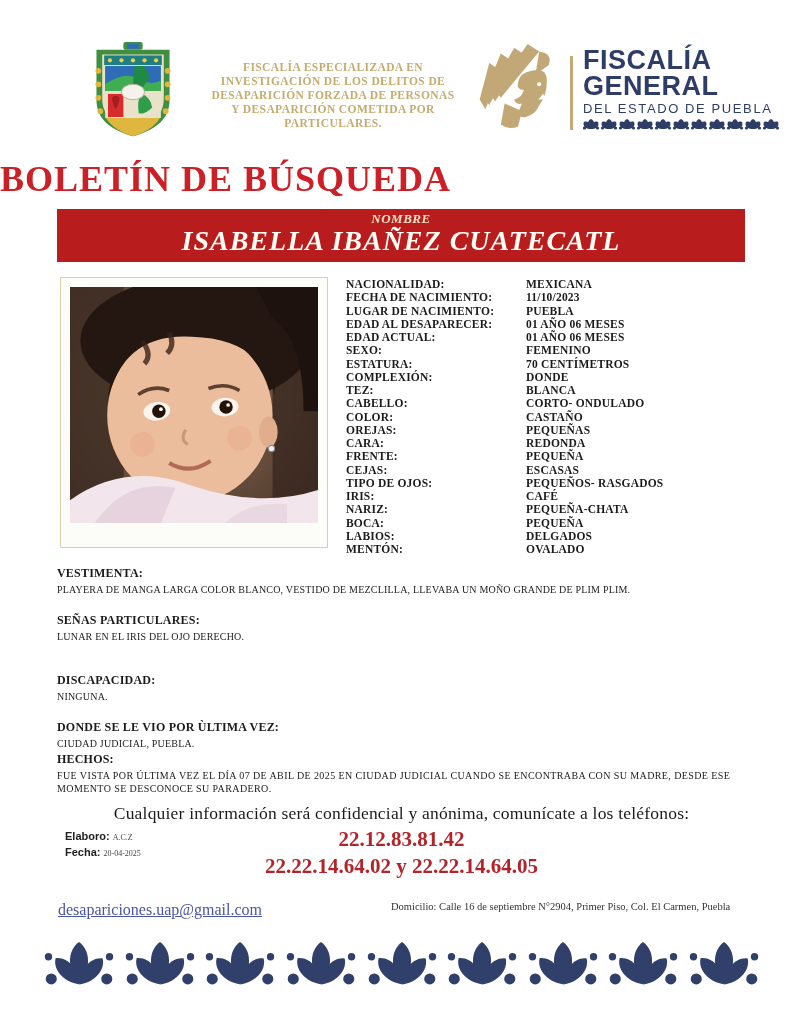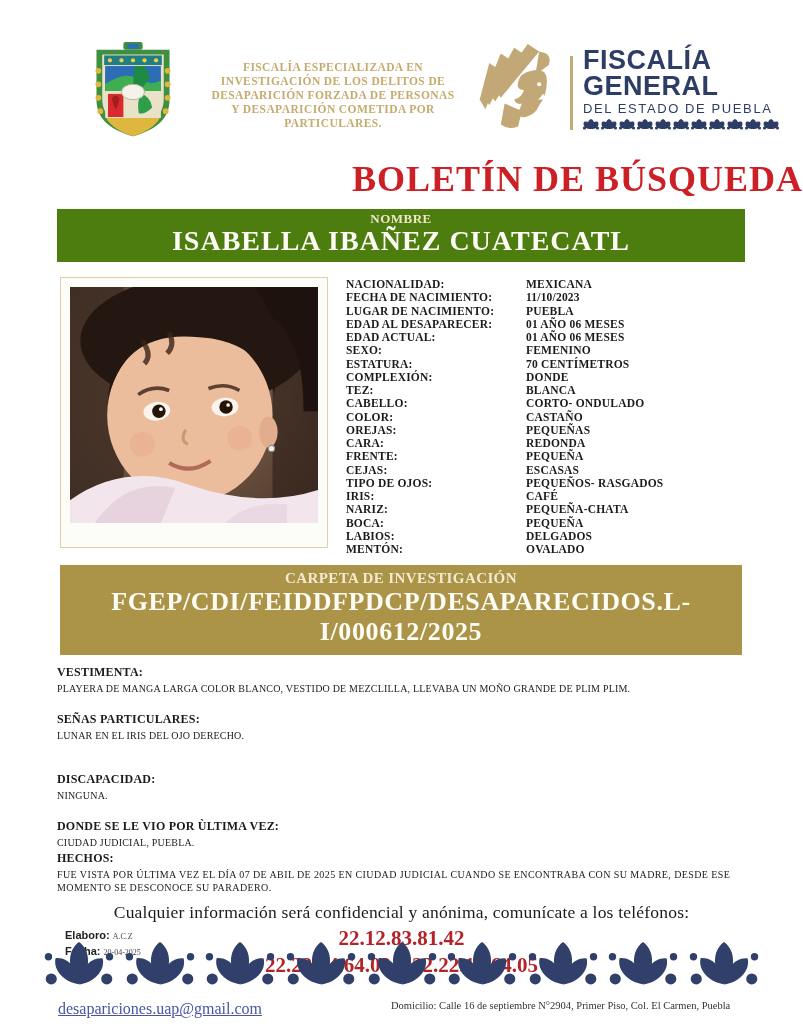--- a/index.html
+++ b/index.html
@@ -18,25 +18,25 @@
   .fge-divider{width:3px;height:74px;background:#c3aa74;margin:6px 10px 0 2px;}
   .fge-text{margin-top:2px;}
   .fge-t1,.fge-t2{font-family:"Liberation Sans",sans-serif;font-weight:bold;
           color:#2d3d66;font-size:27px;line-height:26px;letter-spacing:.5px;}
   .fge-sub{font-family:"Liberation Sans",sans-serif;color:#2d3d66;
           font-size:13px;letter-spacing:1.6px;margin-top:2px;}
   .fge-pattern{margin-top:2px;}
 
   
   .title{color:#cc2026;font-weight:bold;font-size:36px;letter-spacing:1px;
-         text-align:right;margin:16px 0 0 0;}
-
-  
-  .name-bar{background:#4d7c0f;margin:9px 58px 0 57px;text-align:center;
-            padding:3px 0 6px 0;}
+         text-align:left;margin:16px 0 0 0;}
+
+  
+  .name-bar{background:#b91c1c;margin:9px 58px 0 57px;text-align:center;
+            padding:3px 0 6px 0;font-style:italic;}
   .name-label{color:#f0e5c6;font-weight:bold;font-size:13px;letter-spacing:.5px;line-height:14px;}
   .name-value{color:#fdfdf6;font-weight:bold;font-size:28px;letter-spacing:1px;line-height:30px;}
 
   
   .info-row{display:flex;margin:15px 58px 0 60px;}
   .photo-frame{flex:0 0 auto;width:248px;height:236px;background:#fcfcf9;
                border:1px solid #ddd0a8;padding:9px 9px 24px 9px;}
   .photo-svg{width:248px;height:236px;display:block;}
   .fields{flex:1 1 auto;margin-left:18px;padding-top:1px;}
   .frow{display:grid;grid-template-columns:180px 1fr;font-weight:bold;
@@ -291,24 +291,20 @@
           <span class="flabel">LABIOS:</span>
           <span class="fvalue">DELGADOS</span>
         </div>
       <div class="frow">
           <span class="flabel">MENTÓN:</span>
           <span class="fvalue">OVALADO</span>
         </div>
     </div>
   </div>
 
-  <div class="case-bar">
-    <div class="case-label">CARPETA DE INVESTIGACIÓN</div>
-    <div class="case-value">FGEP/CDI/FEIDDFPDCP/DESAPARECIDOS.L-I/000612/2025</div>
-  </div>
 
   <div class="sections">
     <div class="sec sec-0">
       <div class="sec-heading">VESTIMENTA:</div>
       <div class="sec-body">PLAYERA DE MANGA LARGA COLOR BLANCO, VESTIDO DE MEZCLILLA, LLEVABA UN MOÑO GRANDE DE PLIM PLIM.</div>
     </div>
     <div class="sec sec-1">
       <div class="sec-heading">SEÑAS PARTICULARES:</div>
       <div class="sec-body">LUNAR EN EL IRIS DEL OJO DERECHO.</div>
     </div>

